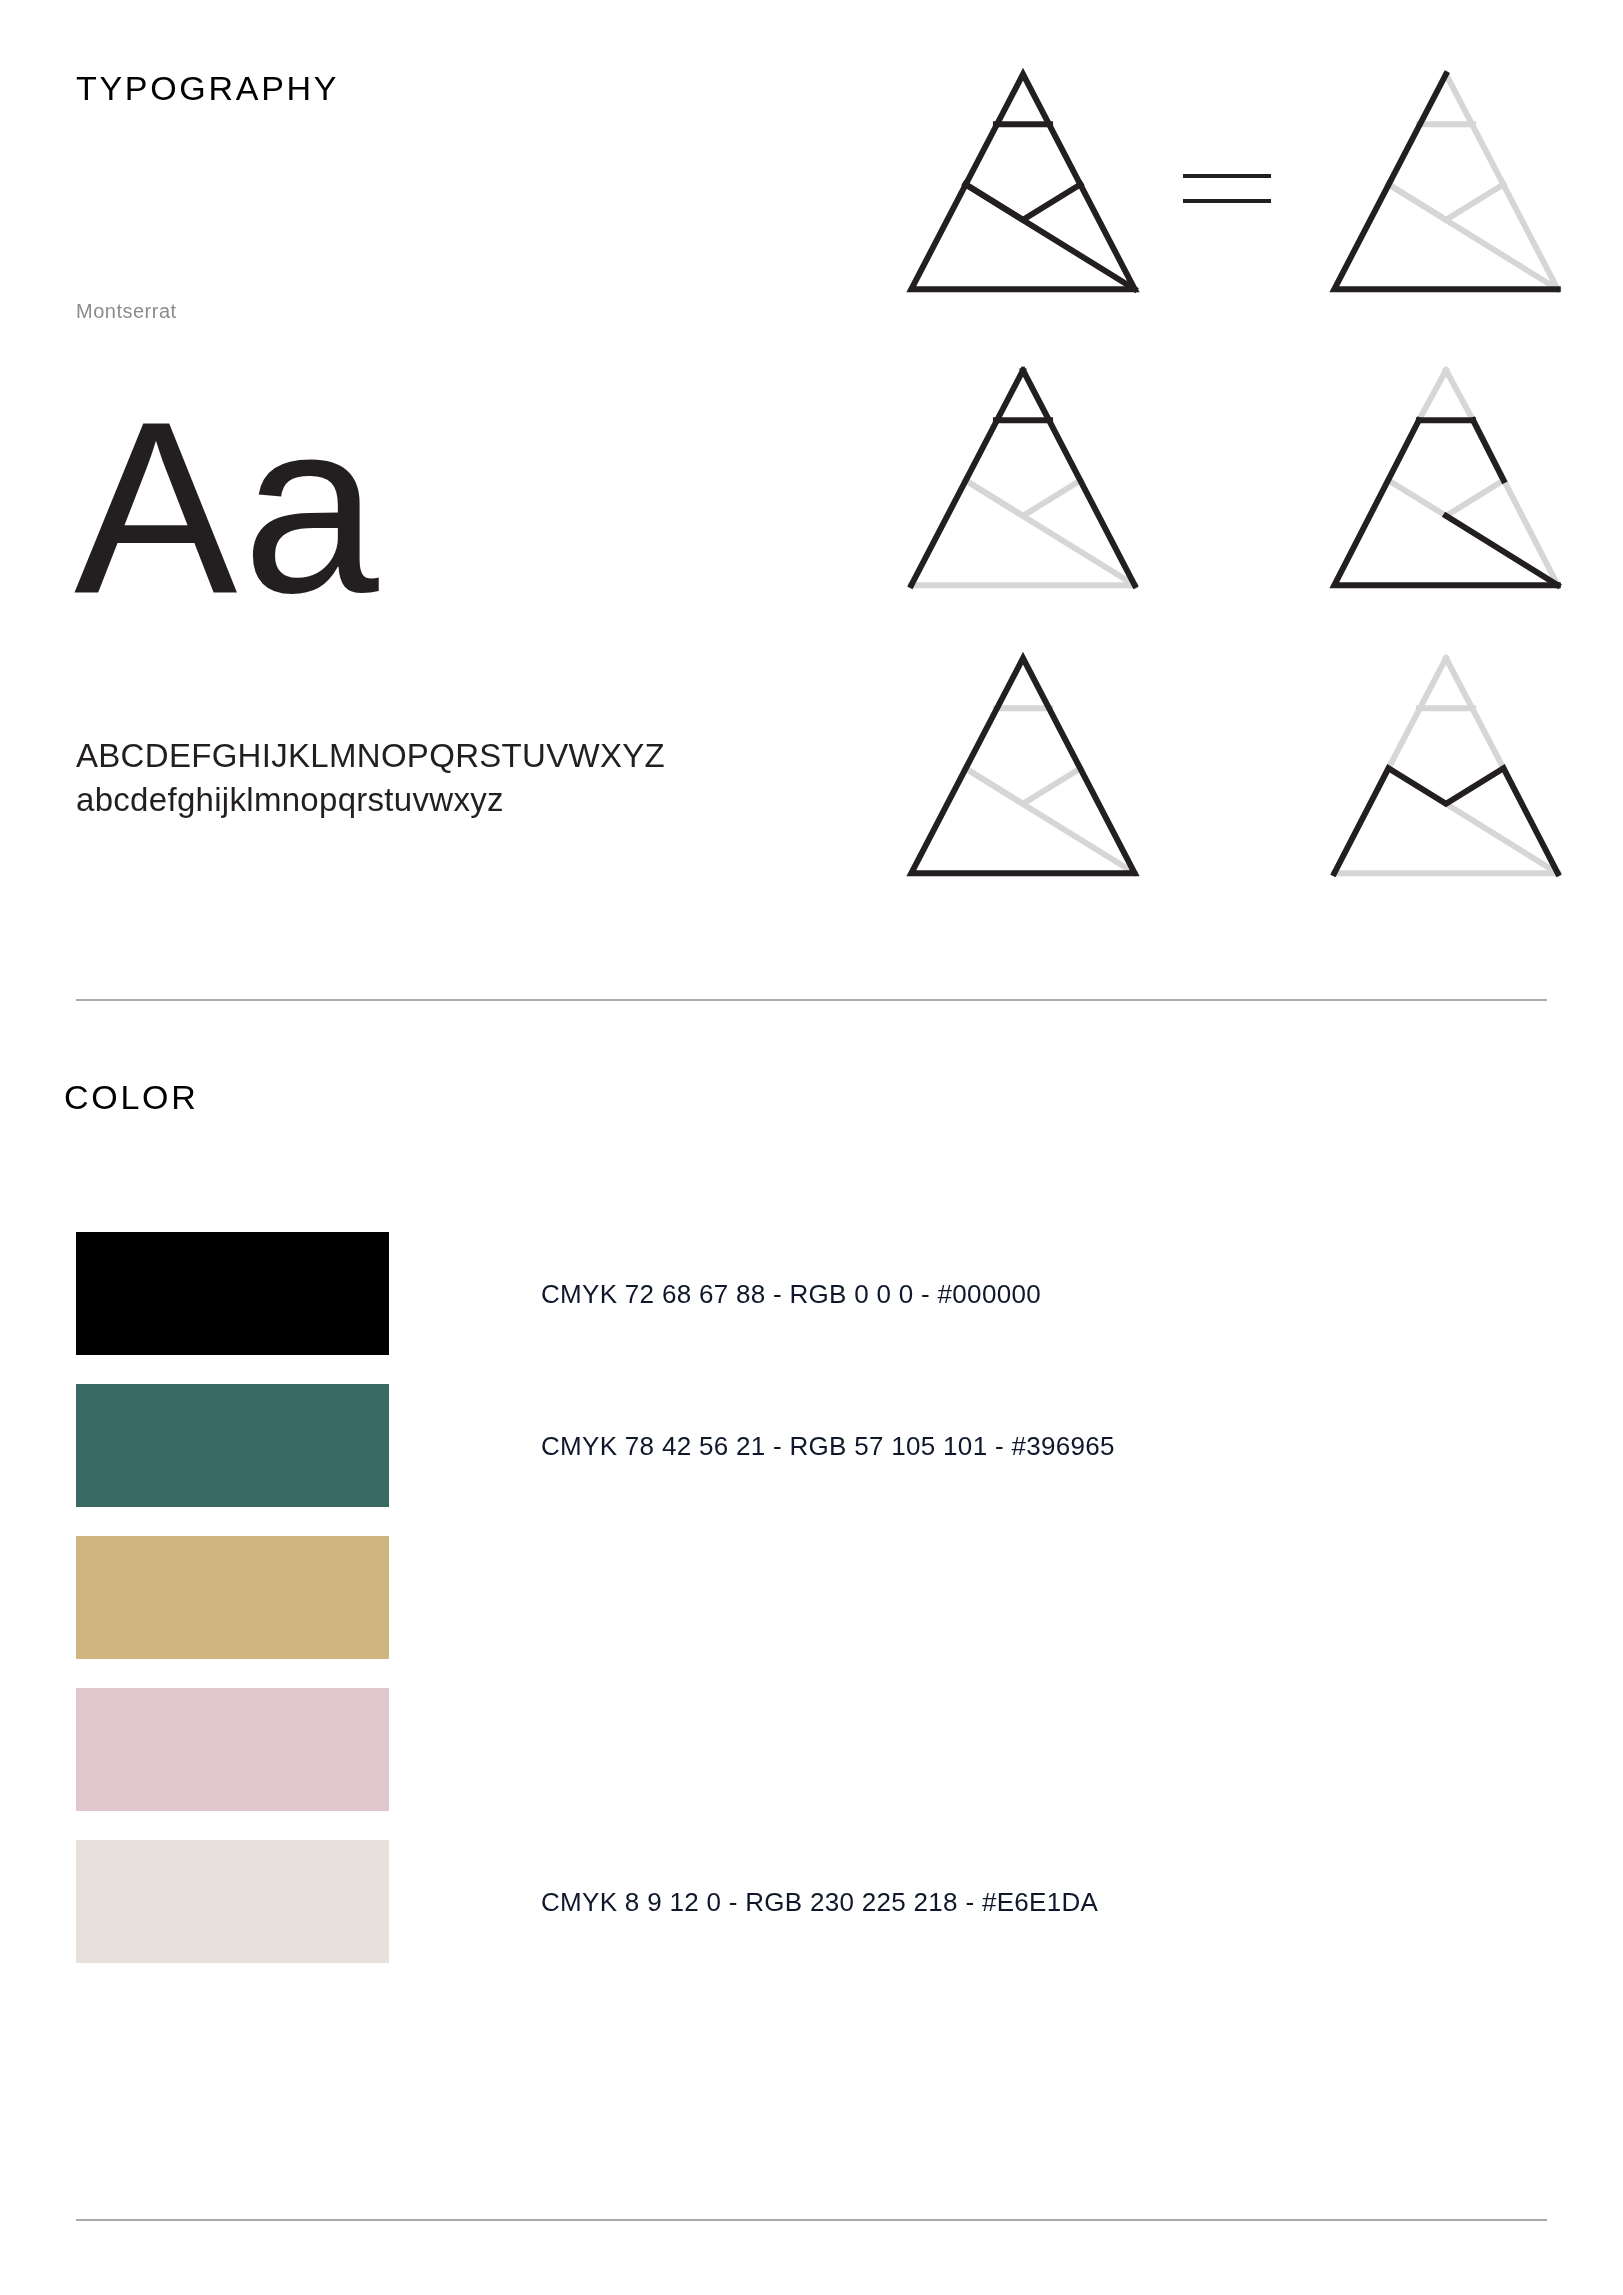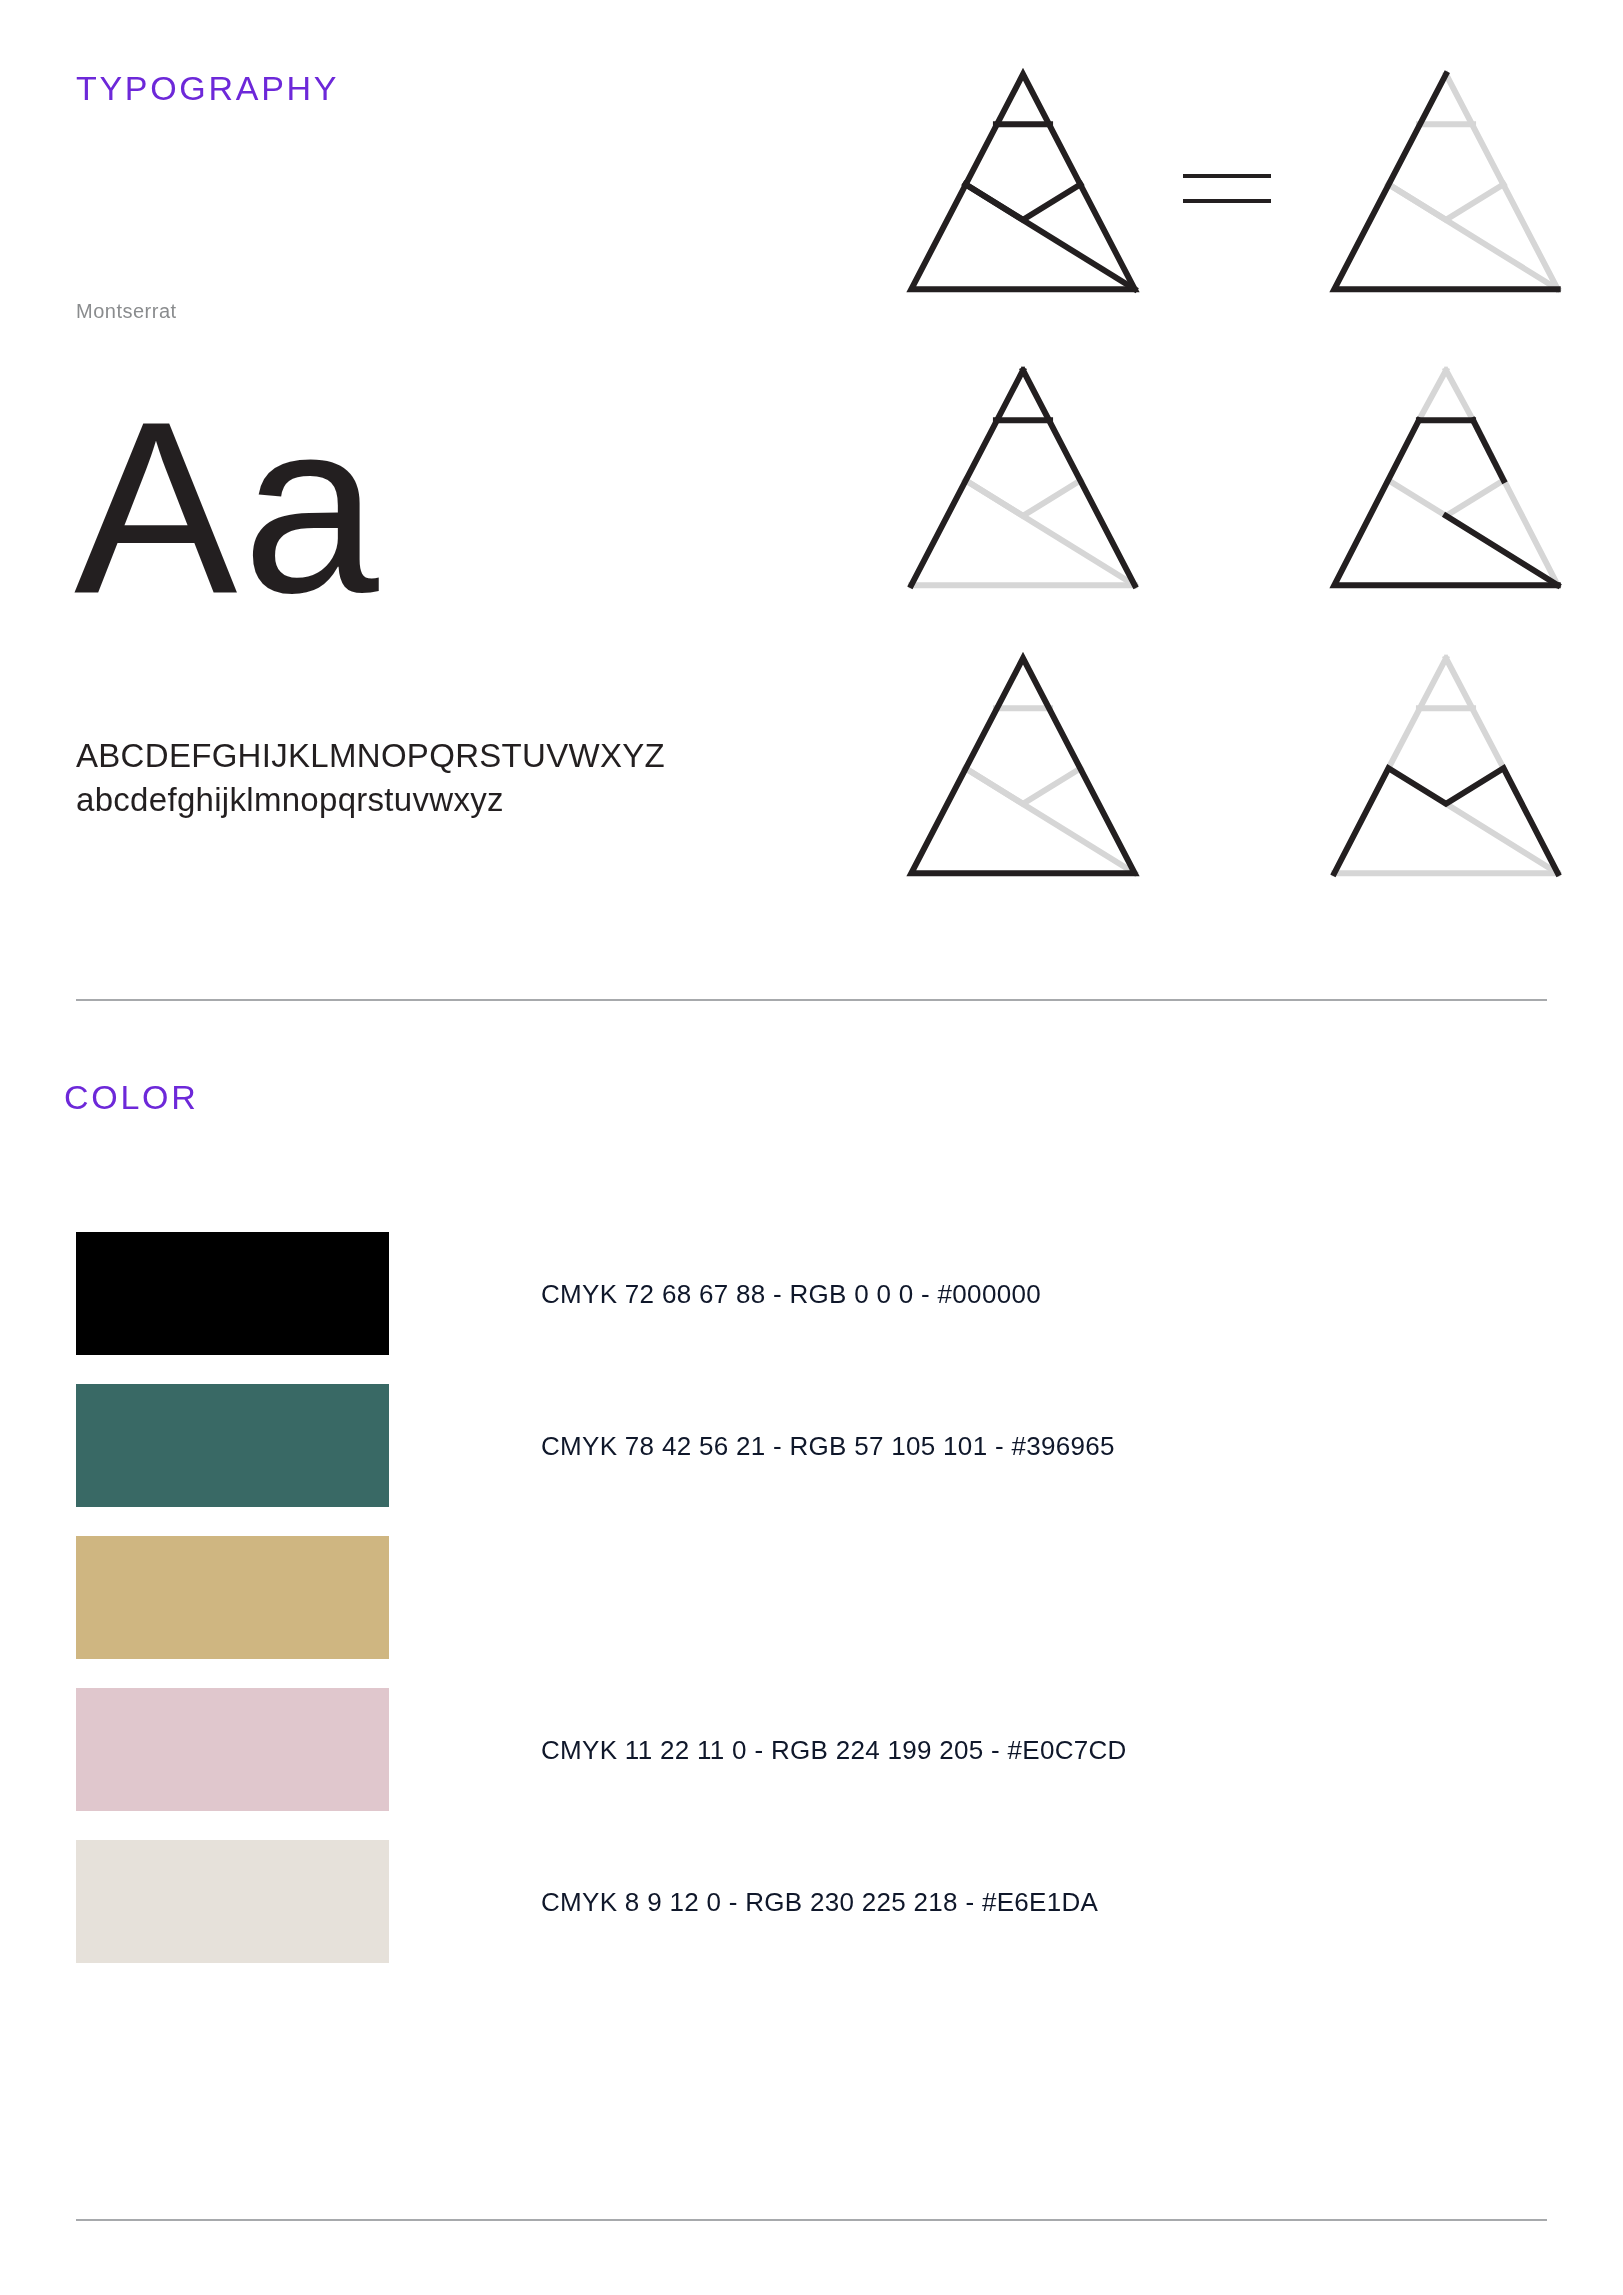--- a/index.html
+++ b/index.html
@@ -25,21 +25,21 @@
     background: #ffffff;
   }
 
   
   .section-heading {
     position: absolute;
     font-family: "Liberation Sans", sans-serif;
     font-weight: 400;
     font-size: 34px;
     letter-spacing: 2.7px;
-    color: #6d28d9;
+    color: #000000;
     white-space: nowrap;
   }
   #typography-heading { left: 76px; top: 69px; }
   #color-heading { left: 64px; top: 1078px; }
 
   
   .font-name {
     position: absolute;
     left: 76px;
     top: 300px;
@@ -270,21 +270,20 @@
       <div class="swatch-label">CMYK 78 42 56 21 - RGB 57 105 101 - #396965</div>
     </div>
 
 
     <div class="swatch-row">
       <div class="swatch-chip" style="background: rgb(207, 182, 129);"></div>
     </div>
 
     <div class="swatch-row">
       <div class="swatch-chip" style="background: rgb(224, 199, 205);"></div>
-      <div class="swatch-label">CMYK 11 22 11 0 - RGB 224 199 205 - #E0C7CD</div>
     </div>
 
     <div class="swatch-row">
       <div class="swatch-chip" style="background: rgb(230, 225, 218);"></div>
       <div class="swatch-label">CMYK 8 9 12 0 - RGB 230 225 218 - #E6E1DA</div>
     </div>
 
   </div>
 
   <div class="divider" id="divider-bottom"></div>

